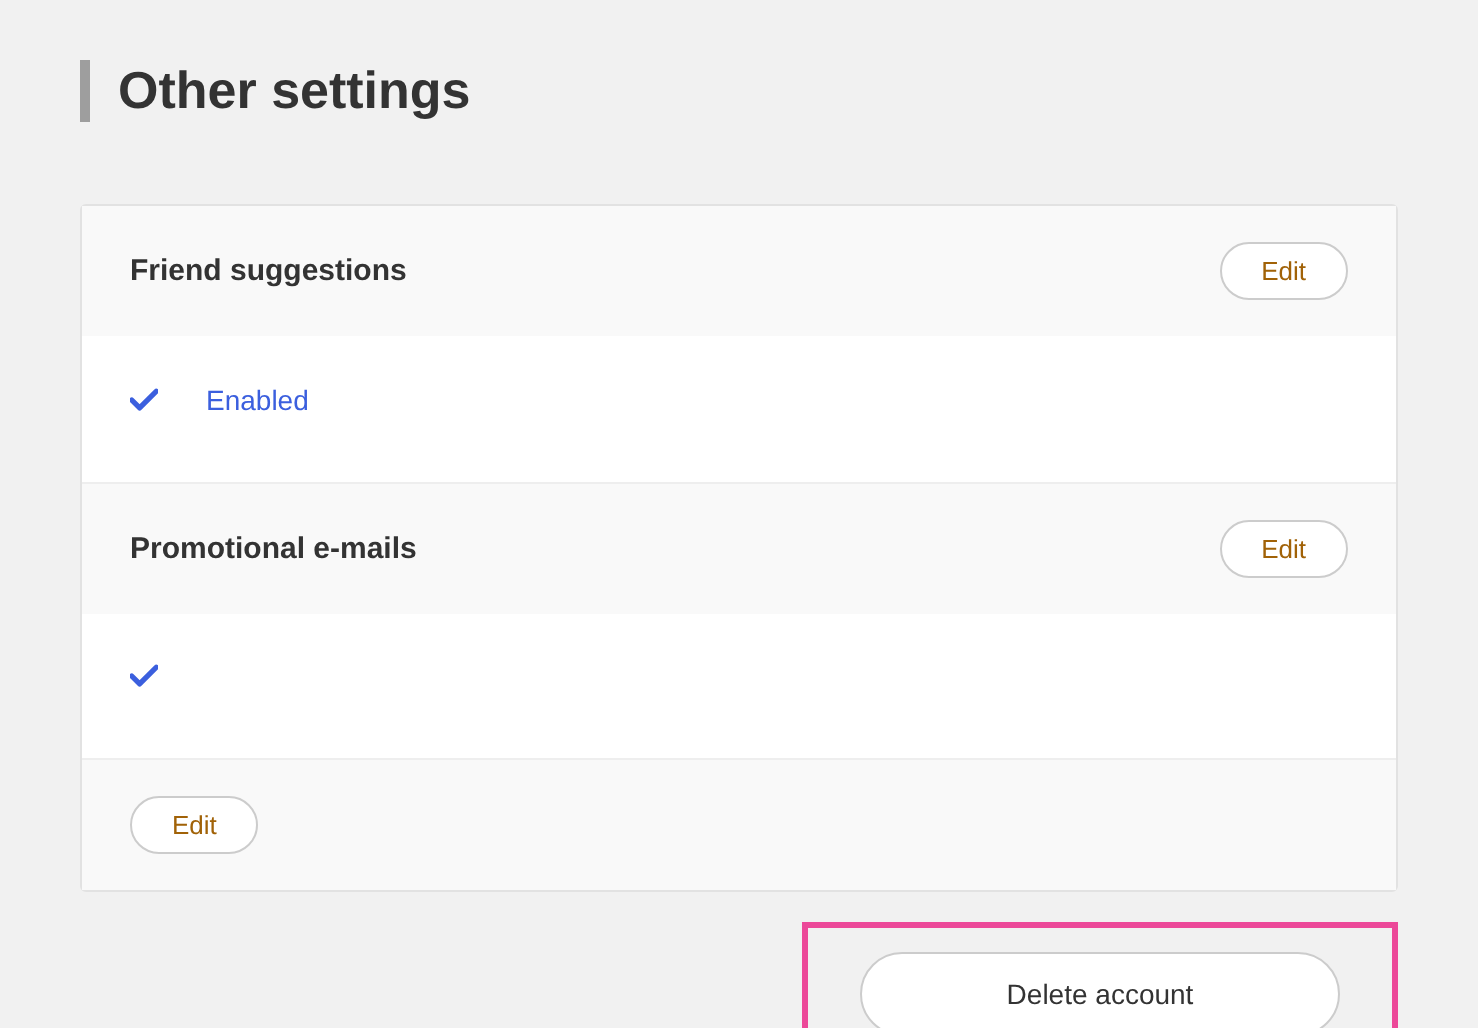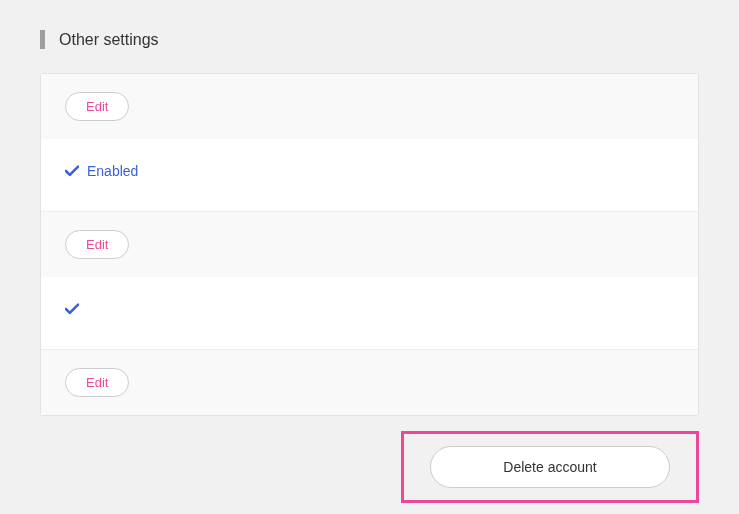--- a/index.html
+++ b/index.html
@@ -11,26 +11,26 @@
       font-family: -apple-system, BlinkMacSystemFont, "Segoe UI", Arial, sans-serif;
       background: #f1f1f1;
       width: 739px;
       height: 514px;
       overflow: hidden;
     }
     .container {
       padding: 30px 40px 0 40px;
     }
     .page-title {
-      font-size: 16px;
-      font-weight: 400;
+      font-size: 26px;
+      font-weight: 700;
       color: #333;
       border-left: 5px solid #9e9e9e;
       padding-left: 14px;
-      margin-bottom: 24px;
+      margin-bottom: 41px;
       line-height: 1.2;
     }
     .settings-card {
       background: #fff;
       border: 1px solid #e2e2e2;
       border-radius: 3px;
     }
     .setting-section {
       border-bottom: 1px solid #eee;
     }
@@ -48,33 +48,33 @@
       font-size: 15px;
       font-weight: 700;
       color: #333;
     }
     .edit-btn {
       background: #fff;
       border: 1px solid #ccc;
       border-radius: 18px;
       padding: 6px 20px;
       font-size: 13px;
-      color: #ec4899;
+      color: #a16207;
       cursor: pointer;
       min-width: 62px;
       text-align: center;
     }
     .setting-body {
       padding: 24px 24px 30px 24px;
       background: #fff;
     }
     .status-link {
       display: inline-flex;
       align-items: center;
-      gap: 8px;
+      gap: 24px;
       color: #3b5fde;
       font-size: 14px;
       text-decoration: none;
       cursor: pointer;
     }
     .check-icon {
       width: 14px;
       height: 14px;
       display: inline-flex;
       align-items: center;
@@ -109,36 +109,38 @@
 </head>
 <body>
 
 <div class="container">
   <h1 class="page-title">Other settings</h1>
 
   <div class="settings-card">
 
     <div class="setting-section">
       <div class="setting-header">
+        <div class="setting-title">Friend suggestions</div>
         <button class="edit-btn">Edit</button>
       </div>
       <div class="setting-body">
         <a class="status-link">
           <span class="check-icon">
             <svg viewBox="0 0 16 12" fill="none">
                 <path d="M1 6 L5.5 10.5 L15 1" stroke="#3b5fde" stroke-width="3" stroke-linecap="round" stroke-linejoin="round"></path>
               </svg>
           </span>
           <span>Enabled</span>
         </a>
       </div>
     </div>
 
     <div class="setting-section">
       <div class="setting-header">
+        <div class="setting-title">Promotional e-mails</div>
         <button class="edit-btn">Edit</button>
       </div>
       <div class="setting-body">
         <a class="status-link">
           <span class="check-icon">
             <svg viewBox="0 0 16 12" fill="none">
                 <path d="M1 6 L5.5 10.5 L15 1" stroke="#3b5fde" stroke-width="3" stroke-linecap="round" stroke-linejoin="round"></path>
               </svg>
           </span>
         </a>

